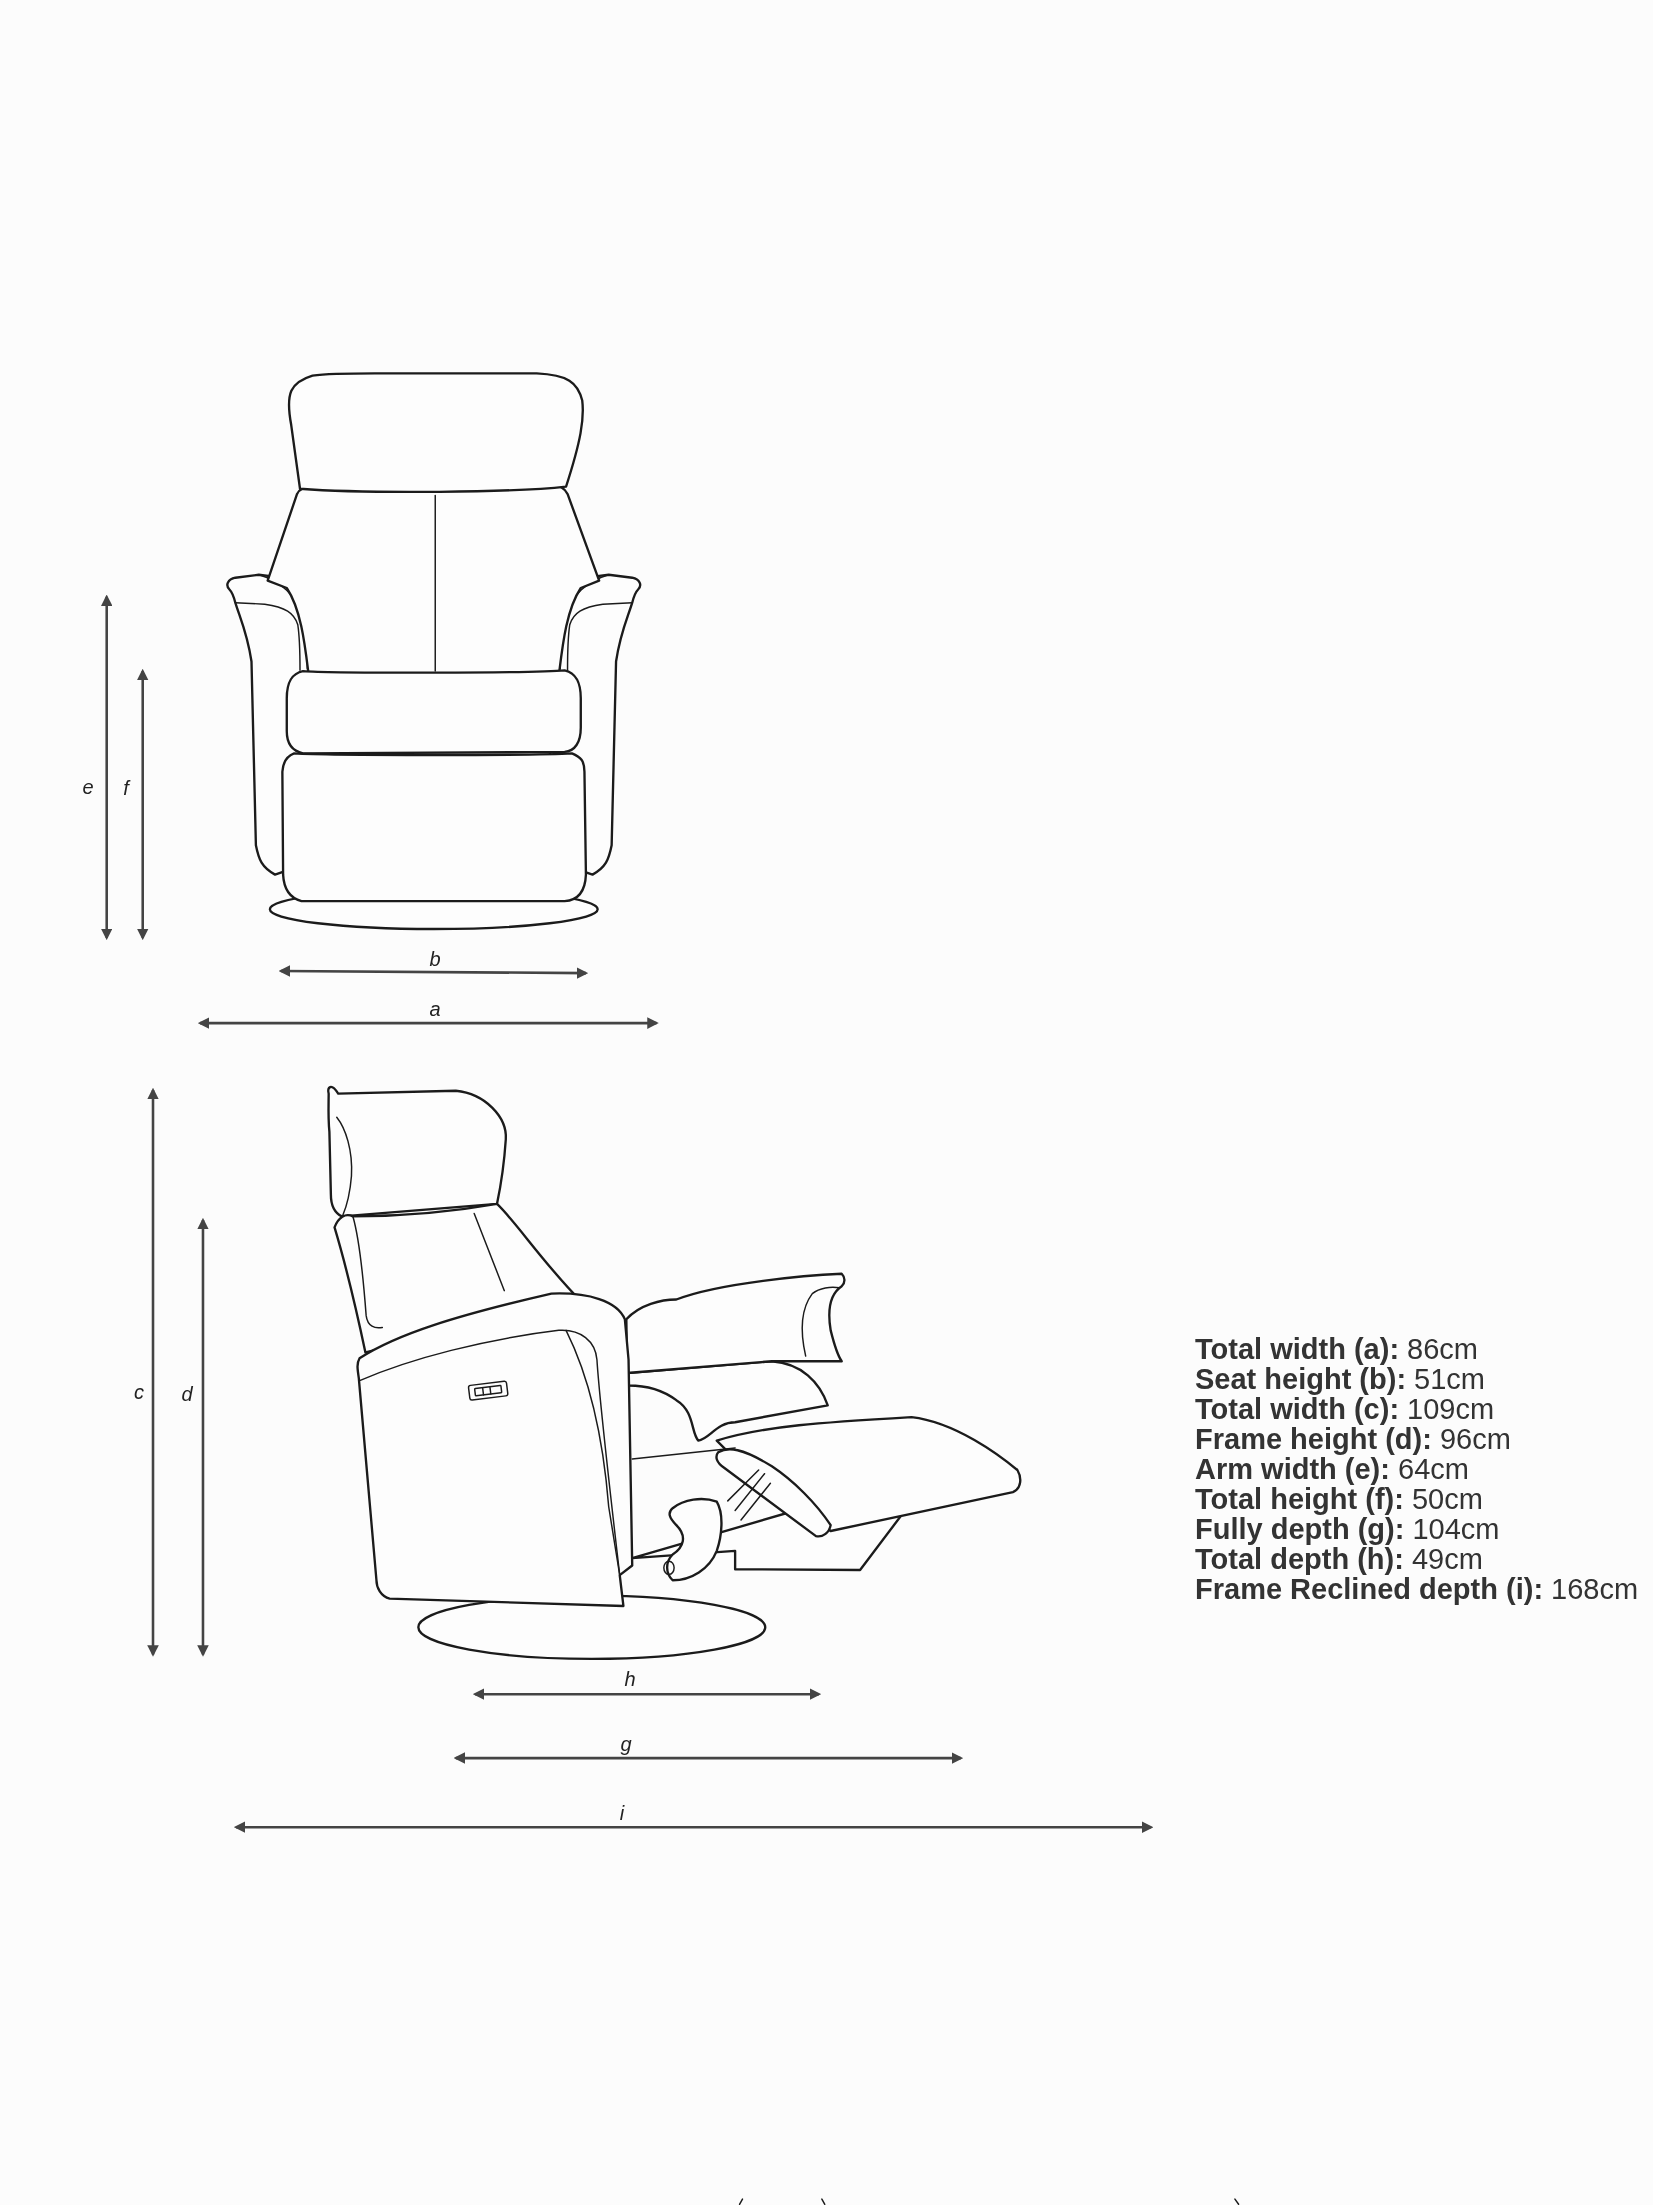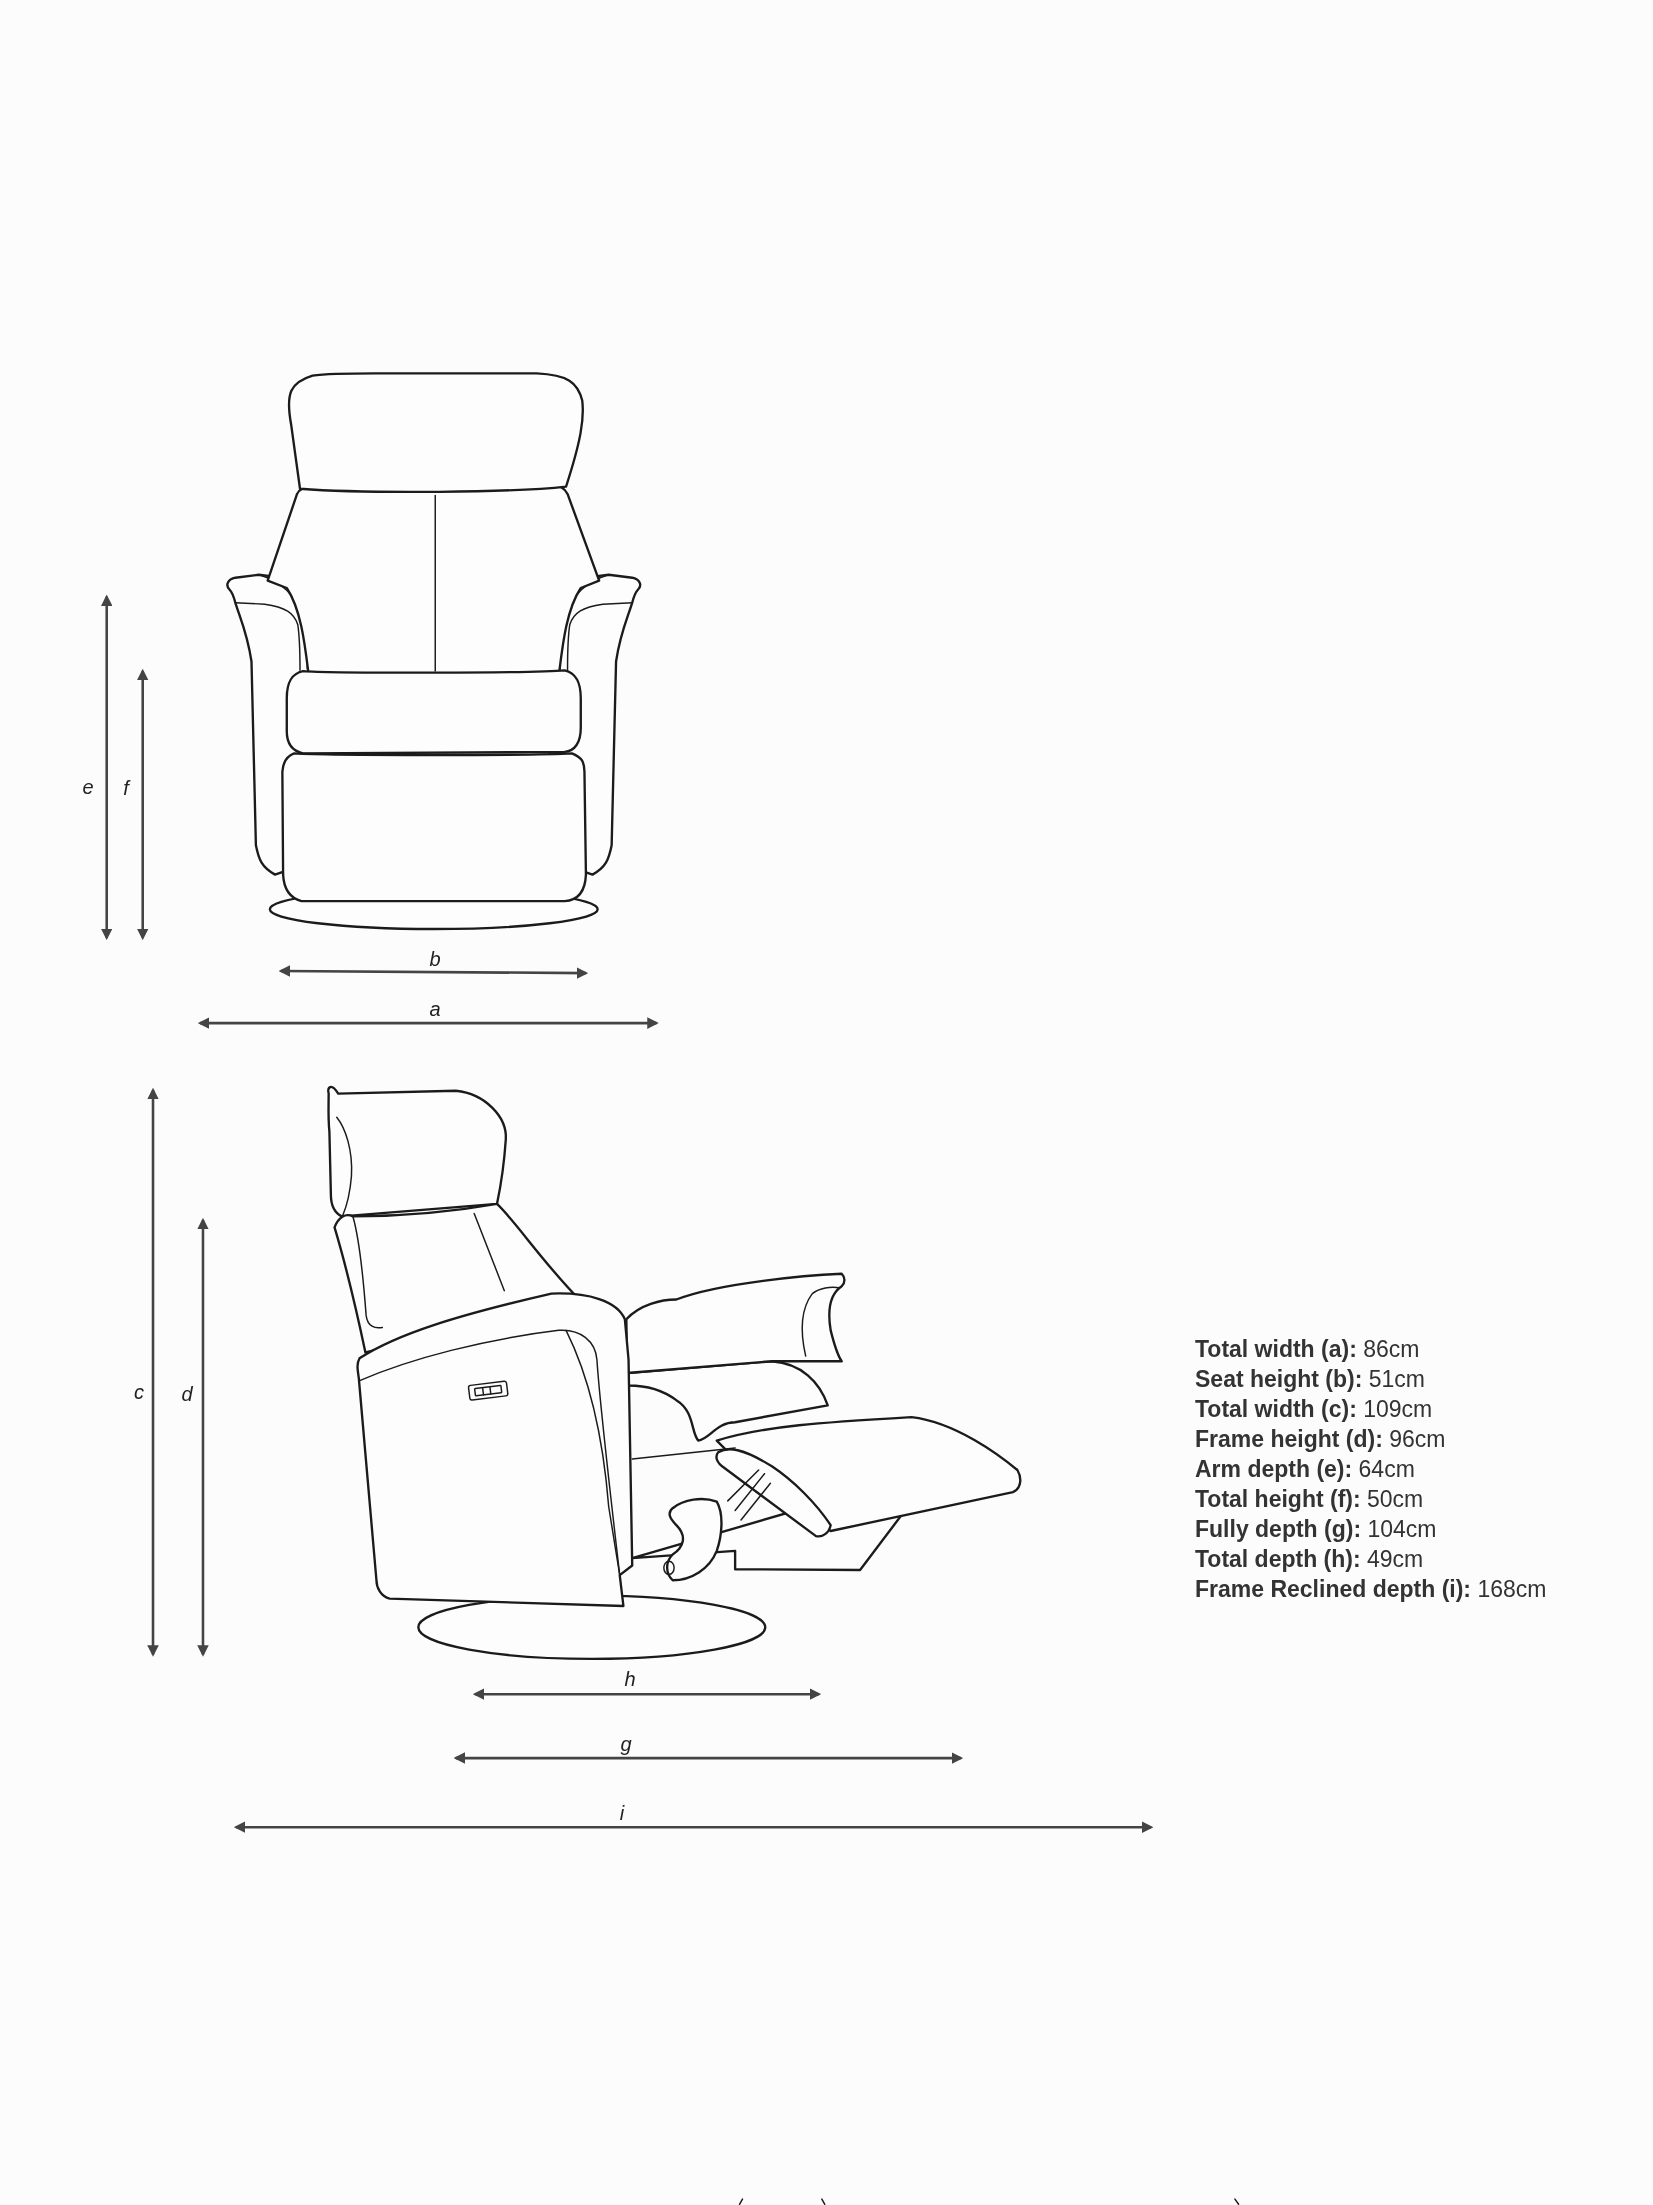--- a/index.html
+++ b/index.html
@@ -18,21 +18,21 @@
       position: absolute;
       font-style: italic;
       font-size: 20px;
       color: #222222;
       transform: translate(-50%, -50%);
       white-space: nowrap;
     }
     .specs {
       position: absolute;
       left: 1195px; top: 1334px;
-      font-size: 23px;
+      font-size: 29px;
       line-height: 30px;
       color: #333333;
     }
     .spec-row { white-space: nowrap; }
     .spec-label { font-weight: bold; }
   </style>
 </head>
 <body>
 
 <svg class="canvas" width="1654" height="2205" viewBox="0 0 2250 3000">
@@ -134,19 +134,19 @@
 <span class="dim-label" style="left:187px; top:1394px;">d</span>
 <span class="dim-label" style="left:630px; top:1679px;">h</span>
 <span class="dim-label" style="left:626px; top:1744px;">g</span>
 <span class="dim-label" style="left:622px; top:1813px;">i</span>
 
 <div class="specs">
   <div class="spec-row"><span class="spec-label">Total width (a):</span> <span>86cm</span></div>
   <div class="spec-row"><span class="spec-label">Seat height (b):</span> <span>51cm</span></div>
   <div class="spec-row"><span class="spec-label">Total width (c):</span> <span>109cm</span></div>
   <div class="spec-row"><span class="spec-label">Frame height (d):</span> <span>96cm</span></div>
-  <div class="spec-row"><span class="spec-label">Arm depth (e):</span> <span>64cm</span></div>
+  <div class="spec-row"><span class="spec-label">Arm width (e):</span> <span>64cm</span></div>
   <div class="spec-row"><span class="spec-label">Total height (f):</span> <span>50cm</span></div>
   <div class="spec-row"><span class="spec-label">Fully depth (g):</span> <span>104cm</span></div>
   <div class="spec-row"><span class="spec-label">Total depth (h):</span> <span>49cm</span></div>
   <div class="spec-row"><span class="spec-label">Frame Reclined depth (i):</span> <span>168cm</span></div>
 </div>
 
 
 </body></html>

